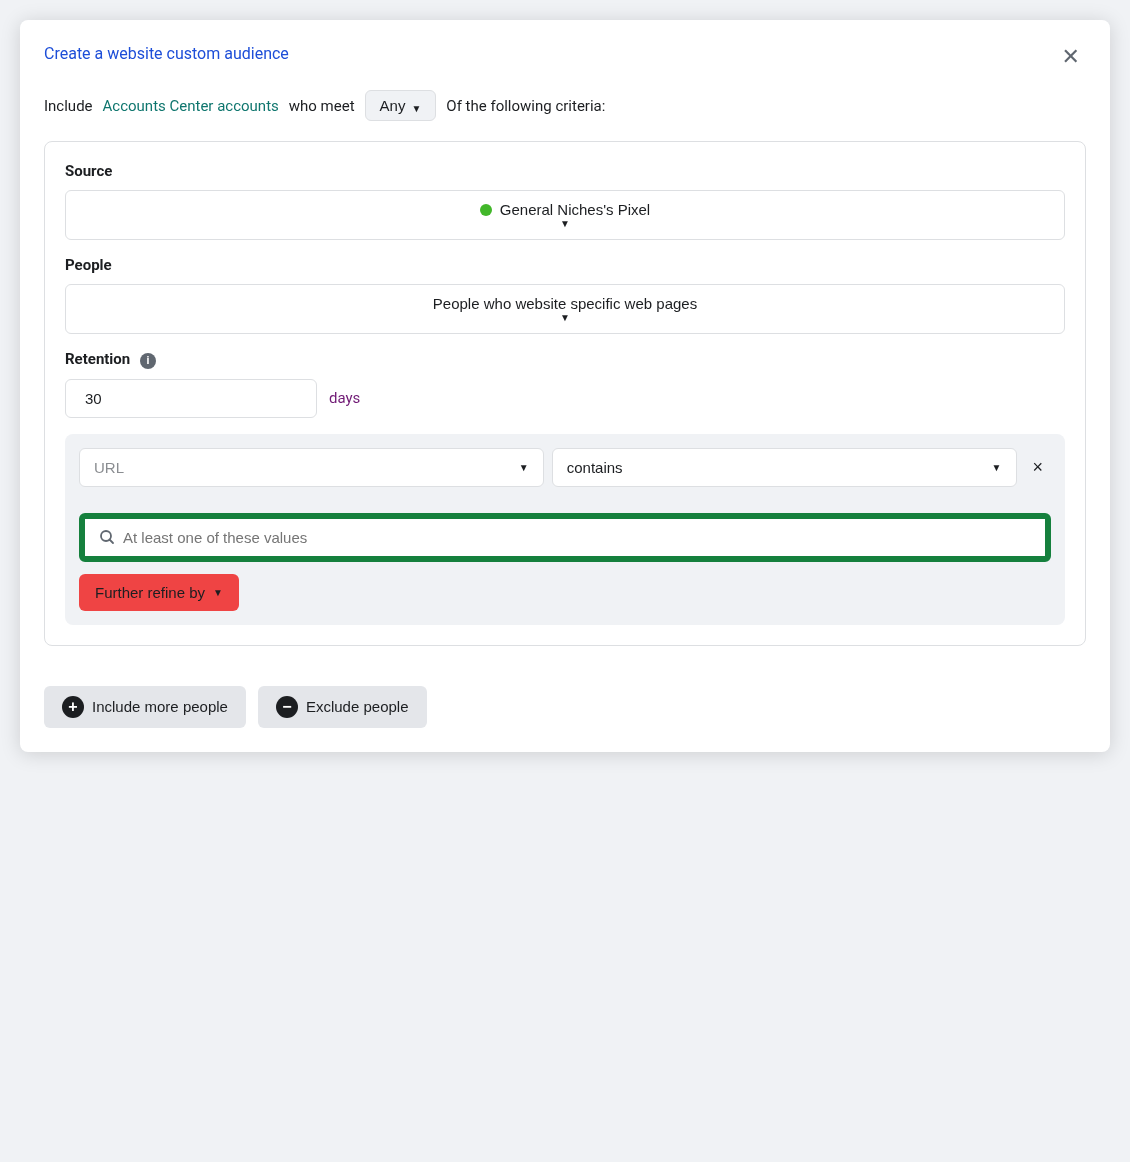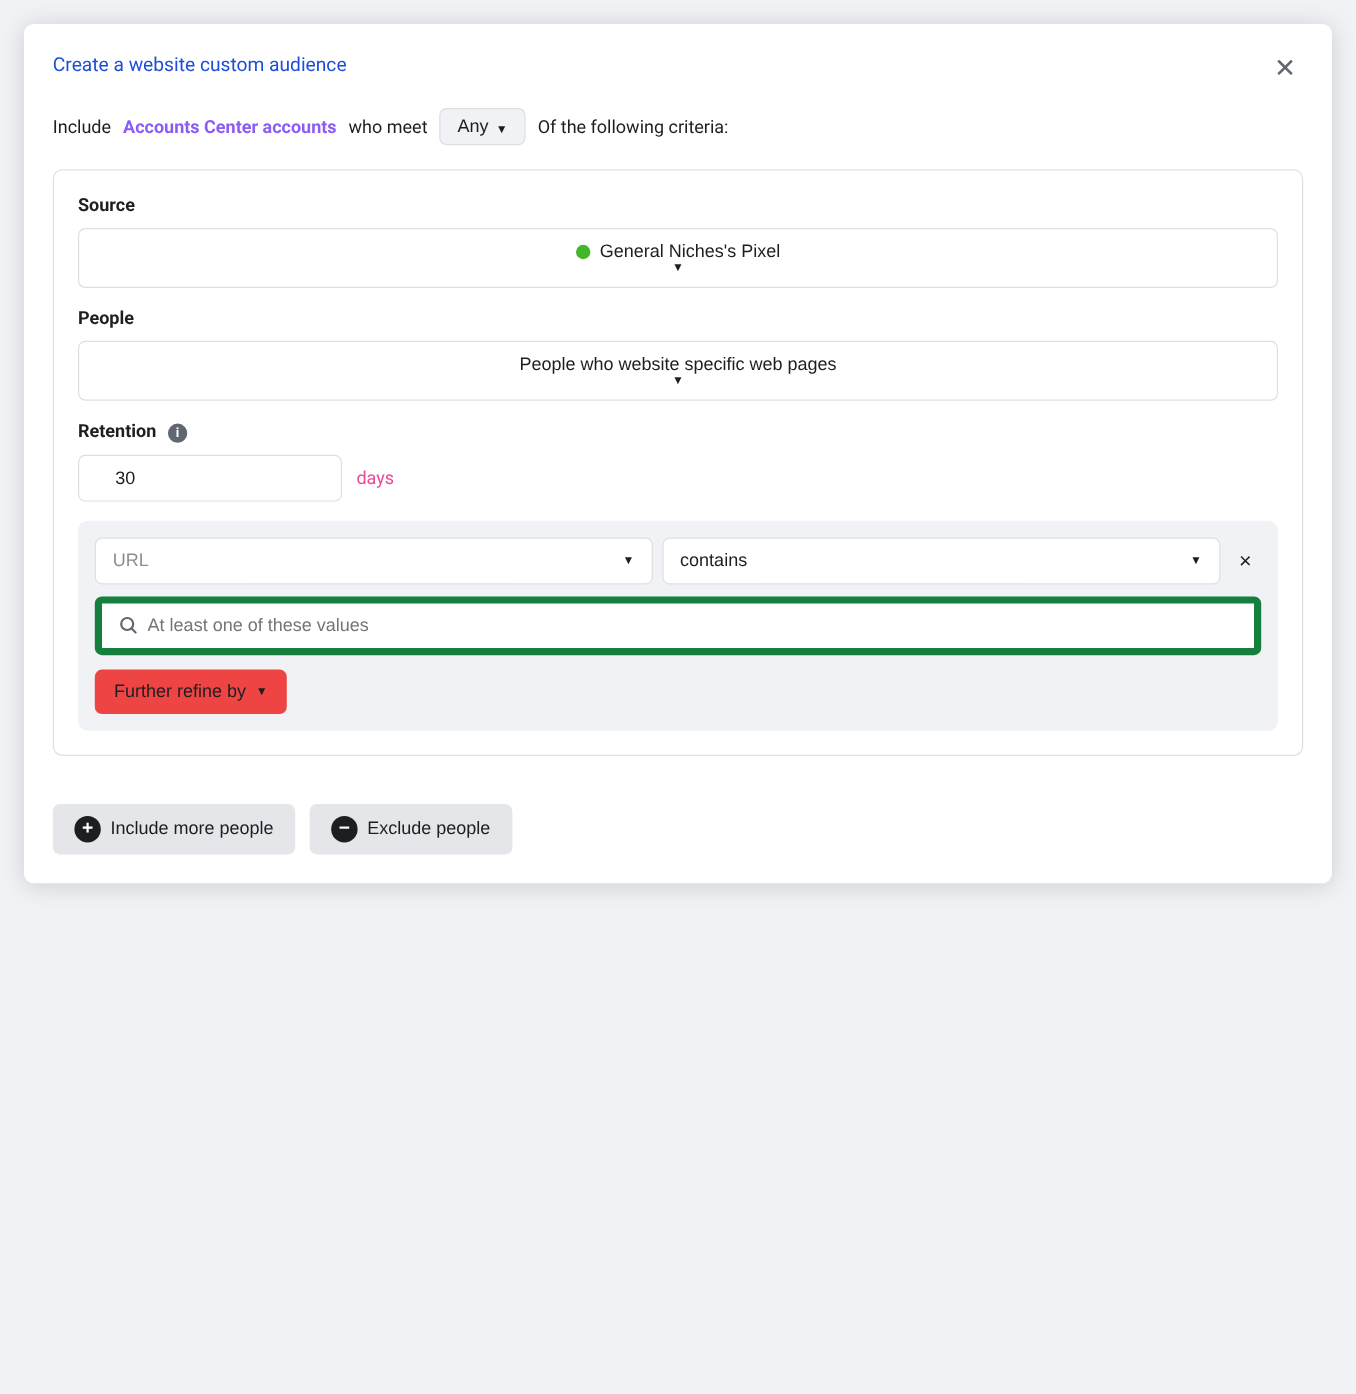--- a/index.html
+++ b/index.html
@@ -54,23 +54,23 @@
       display: flex;
       align-items: center;
       gap: 10px;
       margin-bottom: 20px;
       font-size: 15px;
       color: #1c1e21;
       flex-wrap: wrap;
     }
 
     .criteria-link {
-      color: #8b5cf6;
+      color: #0f766e;
       text-decoration: none;
-      font-weight: 700;
+      font-weight: 400;
     }
 
     .any-dropdown {
       display: flex;
       align-items: flex-end;
       gap: 6px;
       background: #f0f2f5;
       border: 1px solid #dddfe2;
       border-radius: 6px;
       padding: 6px 14px;
@@ -135,44 +135,44 @@
 
     .retention-row {
       display: flex;
       align-items: center;
       gap: 12px;
     }
 
     .retention-input {
       border: 1px solid #dddfe2;
       border-radius: 6px;
-      padding: 10px 30px;
-      font-size: 15px;
-      width: 220px;
+      padding: 10px 19px;
+      font-size: 15px;
+      width: 252px;
       color: #1c1e21;
       outline: none;
     }
 
     .days-label {
       font-size: 15px;
-      color: #ec4899;
+      color: #701a75;
     }
 
     .filter-section {
       background: #f0f2f5;
       border-radius: 8px;
       padding: 14px;
       margin-top: 16px;
     }
 
     .filter-row {
       display: flex;
       align-items: center;
       gap: 8px;
-      margin-bottom: 10px;
+      margin-bottom: 26px;
     }
 
     .filter-dropdown {
       display: flex;
       align-items: center;
       justify-content: space-between;
       border: 1px solid #dddfe2;
       border-radius: 6px;
       padding: 10px 14px;
       cursor: pointer;

